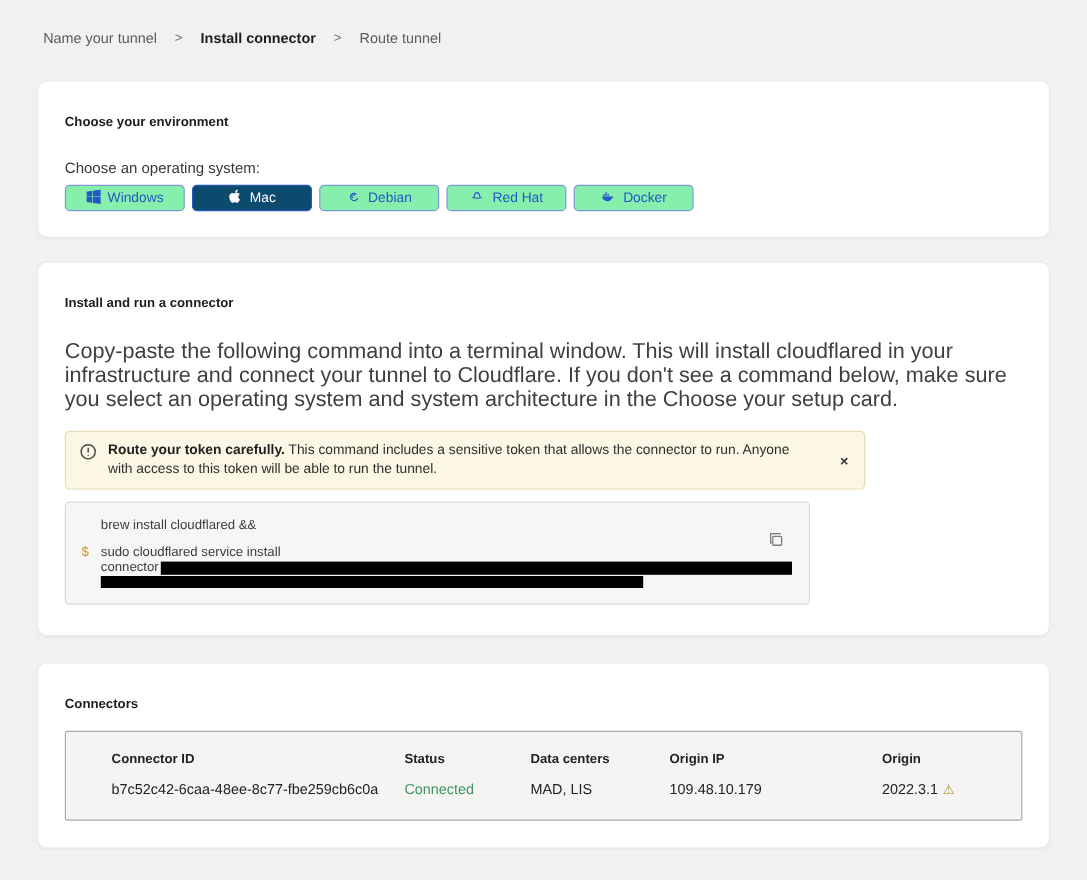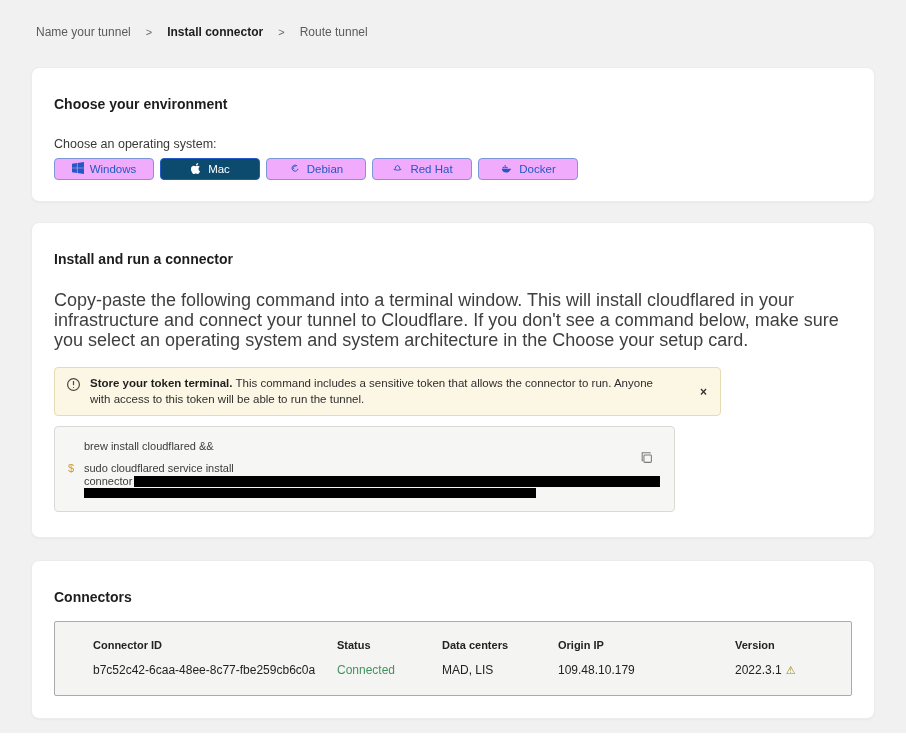--- a/index.html
+++ b/index.html
@@ -31,34 +31,34 @@
     margin: 0 31px;
     background: #ffffff;
     border: 1px solid #ececec;
     border-radius: 8px;
     padding: 0 22px;
     box-shadow: 0 1px 2px rgba(0,0,0,0.04);
   }
   .card h2 {
     margin: 0;
     padding-top: 28px;
-    font-size: 14px;
+    font-size: 11px;
     color: #1d1d1d;
   }
   .card-env { margin-top: 28px; }
   .card-install { margin-top: 20px; }
   .card-connectors { margin-top: 22px; }
 
   
   .os-label { margin-top: 25px; font-size: 12.5px; color: #383838; }
   .os-buttons { display: flex; gap: 6px; margin-top: 7px; padding-bottom: 21px; }
   .os-btn {
     width: 100px; height: 22px;
     display: flex; align-items: center; justify-content: center; gap: 6px;
-    background: #f0abfc;
+    background: #86efac;
     border: 1px solid #7c98d8;
     border-radius: 4px;
     color: #2358c5;
     font-size: 11.5px;
     font-family: inherit;
     cursor: pointer;
     padding: 0;
   }
   .os-btn.selected { background: #0c4a6e; border-color: #2358c5; color: #fff; }
   .os-btn svg { flex: none; }
@@ -223,21 +223,21 @@
 
     <div class="warning-banner">
       <span class="warn-icon">
         <svg width="15" height="15" viewBox="0 0 16 16" fill="none" stroke="#4a4a42" stroke-width="1.3">
             <circle cx="8" cy="8" r="6.3"></circle>
             <line x1="8" y1="4.3" x2="8" y2="8.7"></line>
             <circle cx="8" cy="11.2" r="0.6" fill="#4a4a42" stroke="none"></circle>
           </svg>
       </span>
       <div class="warn-text">
-        <strong>Store your token terminal.</strong>
+        <strong>Route your token carefully.</strong>
         <span>This command includes a sensitive token that allows the connector to run. Anyone with access to this token will be able to run the tunnel.</span>
       </div>
       <button class="warn-close">×</button>
     </div>
 
     <div class="code-block">
       <div class="code-line first">
         <span class="prompt-col"></span>
         <span>brew install cloudflared &amp;&amp;</span>
       </div>
@@ -261,21 +261,21 @@
   </section>
 
   <section class="card card-connectors">
     <h2>Connectors</h2>
     <div class="conn-table">
       <div class="tbl-head">
         <div class="c1">Connector ID</div>
         <div class="c2">Status</div>
         <div class="c3">Data centers</div>
         <div class="c4">Origin IP</div>
-        <div class="c5">Version</div>
+        <div class="c5">Origin</div>
       </div>
       <div class="tbl-row">
         <div class="c1">b7c52c42-6caa-48ee-8c77-fbe259cb6c0a</div>
         <div class="c2 status-connected">Connected</div>
         <div class="c3">MAD, LIS</div>
         <div class="c4">109.48.10.179</div>
         <div class="c5">
           <span>2022.3.1</span><span class="warn-tri">⚠</span>
         </div>
       </div>

